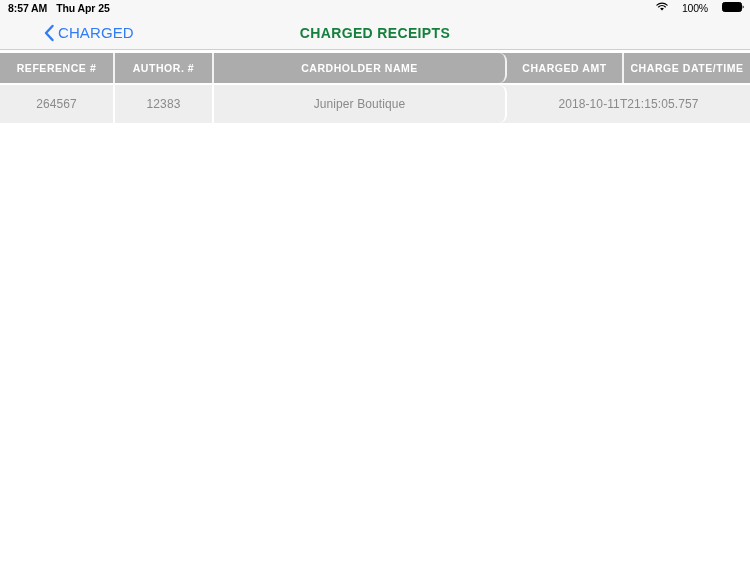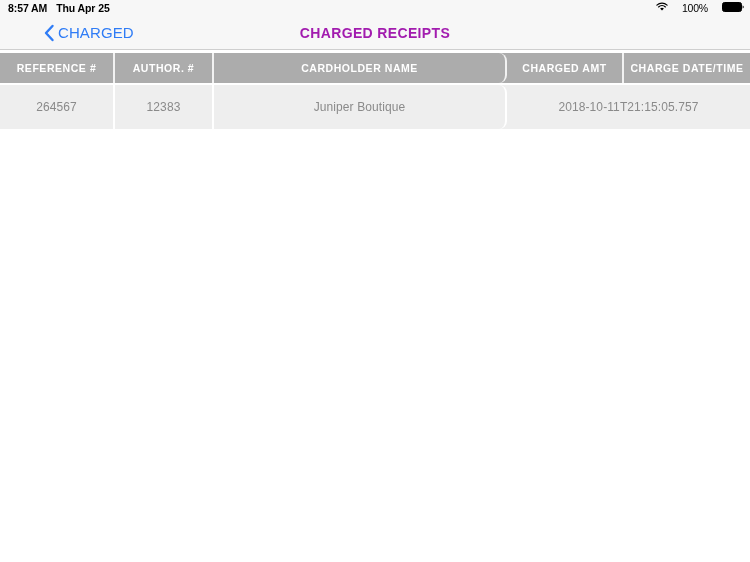--- a/index.html
+++ b/index.html
@@ -77,21 +77,21 @@
     color: #2f7cf6;
     letter-spacing: 0.1px;
   }
   .nav-title {
     position: absolute;
     left: 0;
     right: 0;
     text-align: center;
     font-size: 14px;
     font-weight: 700;
-    color: #a21caf;
+    color: #15803d;
     letter-spacing: 0.35px;
     pointer-events: none;
   }
 
   
   .table-wrap {
     background: #ffffff;
   }
   .table-header {
     display: flex;
@@ -112,21 +112,21 @@
     border-right: 2px solid #f2f2f2;
     text-align: center;
     overflow: hidden;
     white-space: nowrap;
   }
   .table-header .cell:last-child { border-right: none; }
 
   .table-row {
     display: flex;
     background: #eeeeee;
-    height: 44px;
+    height: 38px;
     align-items: stretch;
     margin-top: 2px;
     cursor: default;
   }
   .table-row .cell {
     display: flex;
     align-items: center;
     justify-content: center;
     color: #8a8a8a;
     font-size: 12px;

